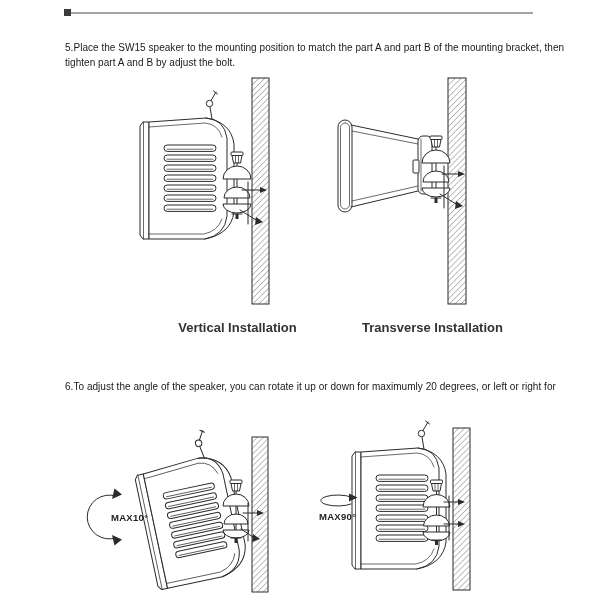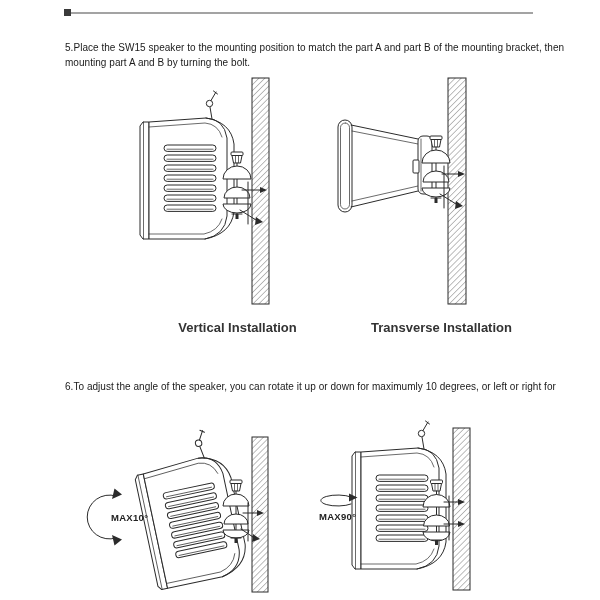--- a/index.html
+++ b/index.html
@@ -20,21 +20,21 @@
        fill:#222;letter-spacing:0.3px;}
 </style>
 </head>
 <body>
 
 <div class="abs rule-marker" style="left:64px;top:9px;"></div>
 <div class="abs rule" style="left:71px;top:11.5px;width:462px;"></div>
 
 <div class="abs para" style="left:65px;top:40px;">
   <div>5.Place the SW15 speaker to the mounting position to match the part A and part B of the mounting bracket, then</div>
-  <div>mounting part A and B by turning the bolt.</div>
+  <div>tighten part A and B by adjust the bolt.</div>
 </div>
 
 <svg style="left:110px;top:78px;" width="180" height="232" viewBox="0 0 180 232">
   <defs>
     <pattern id="h1" width="4.2" height="4.2" patternUnits="userSpaceOnUse" patternTransform="rotate(45)">
       <line x1="0" y1="0" x2="0" y2="4.2" stroke="#5a5a5a" stroke-width="0.8"></line>
     </pattern>
   </defs>
   <rect class="wall" x="142" y="0" width="17" height="226" fill="url(#h1)"></rect>
   <g>
@@ -129,24 +129,24 @@
       <polygon class="fd" points="128,93 135,96 128,99"></polygon>
     </g>
     <g>
       <line class="ln" x1="110" y1="116" x2="126" y2="126"></line>
       <polygon class="fd" points="126,123 133,128 125,131"></polygon>
     </g>
   </g>
 </svg>
 
 <div class="abs caption" style="left:150px;top:320px;width:175px;">Vertical Installation</div>
-<div class="abs caption" style="left:354px;top:320px;width:175px;">Transverse Installation</div>
+<div class="abs caption" style="left:345px;top:320px;width:175px;">Transverse Installation</div>
 
 <div class="abs para" style="left:65px;top:379px;">
-  <div>6.To adjust the angle of the speaker, you can rotate it up or down for maximumly 10 degrees, or left or right for</div>
+  <div>6.To adjust the angle of the speaker, you can rotate it up or down for maximumly 20 degrees, or left or right for</div>
 </div>
 
 <svg style="left:85px;top:425px;" width="200" height="173" viewBox="0 0 200 173">
   <defs>
     <pattern id="h3" width="4.2" height="4.2" patternUnits="userSpaceOnUse" patternTransform="rotate(45)">
       <line x1="0" y1="0" x2="0" y2="4.2" stroke="#5a5a5a" stroke-width="0.8"></line>
     </pattern>
   </defs>
   <rect class="wall" x="167" y="12" width="16" height="155" fill="url(#h3)"></rect>
   <g transform="translate(28,-4) rotate(-12 77 90)">

